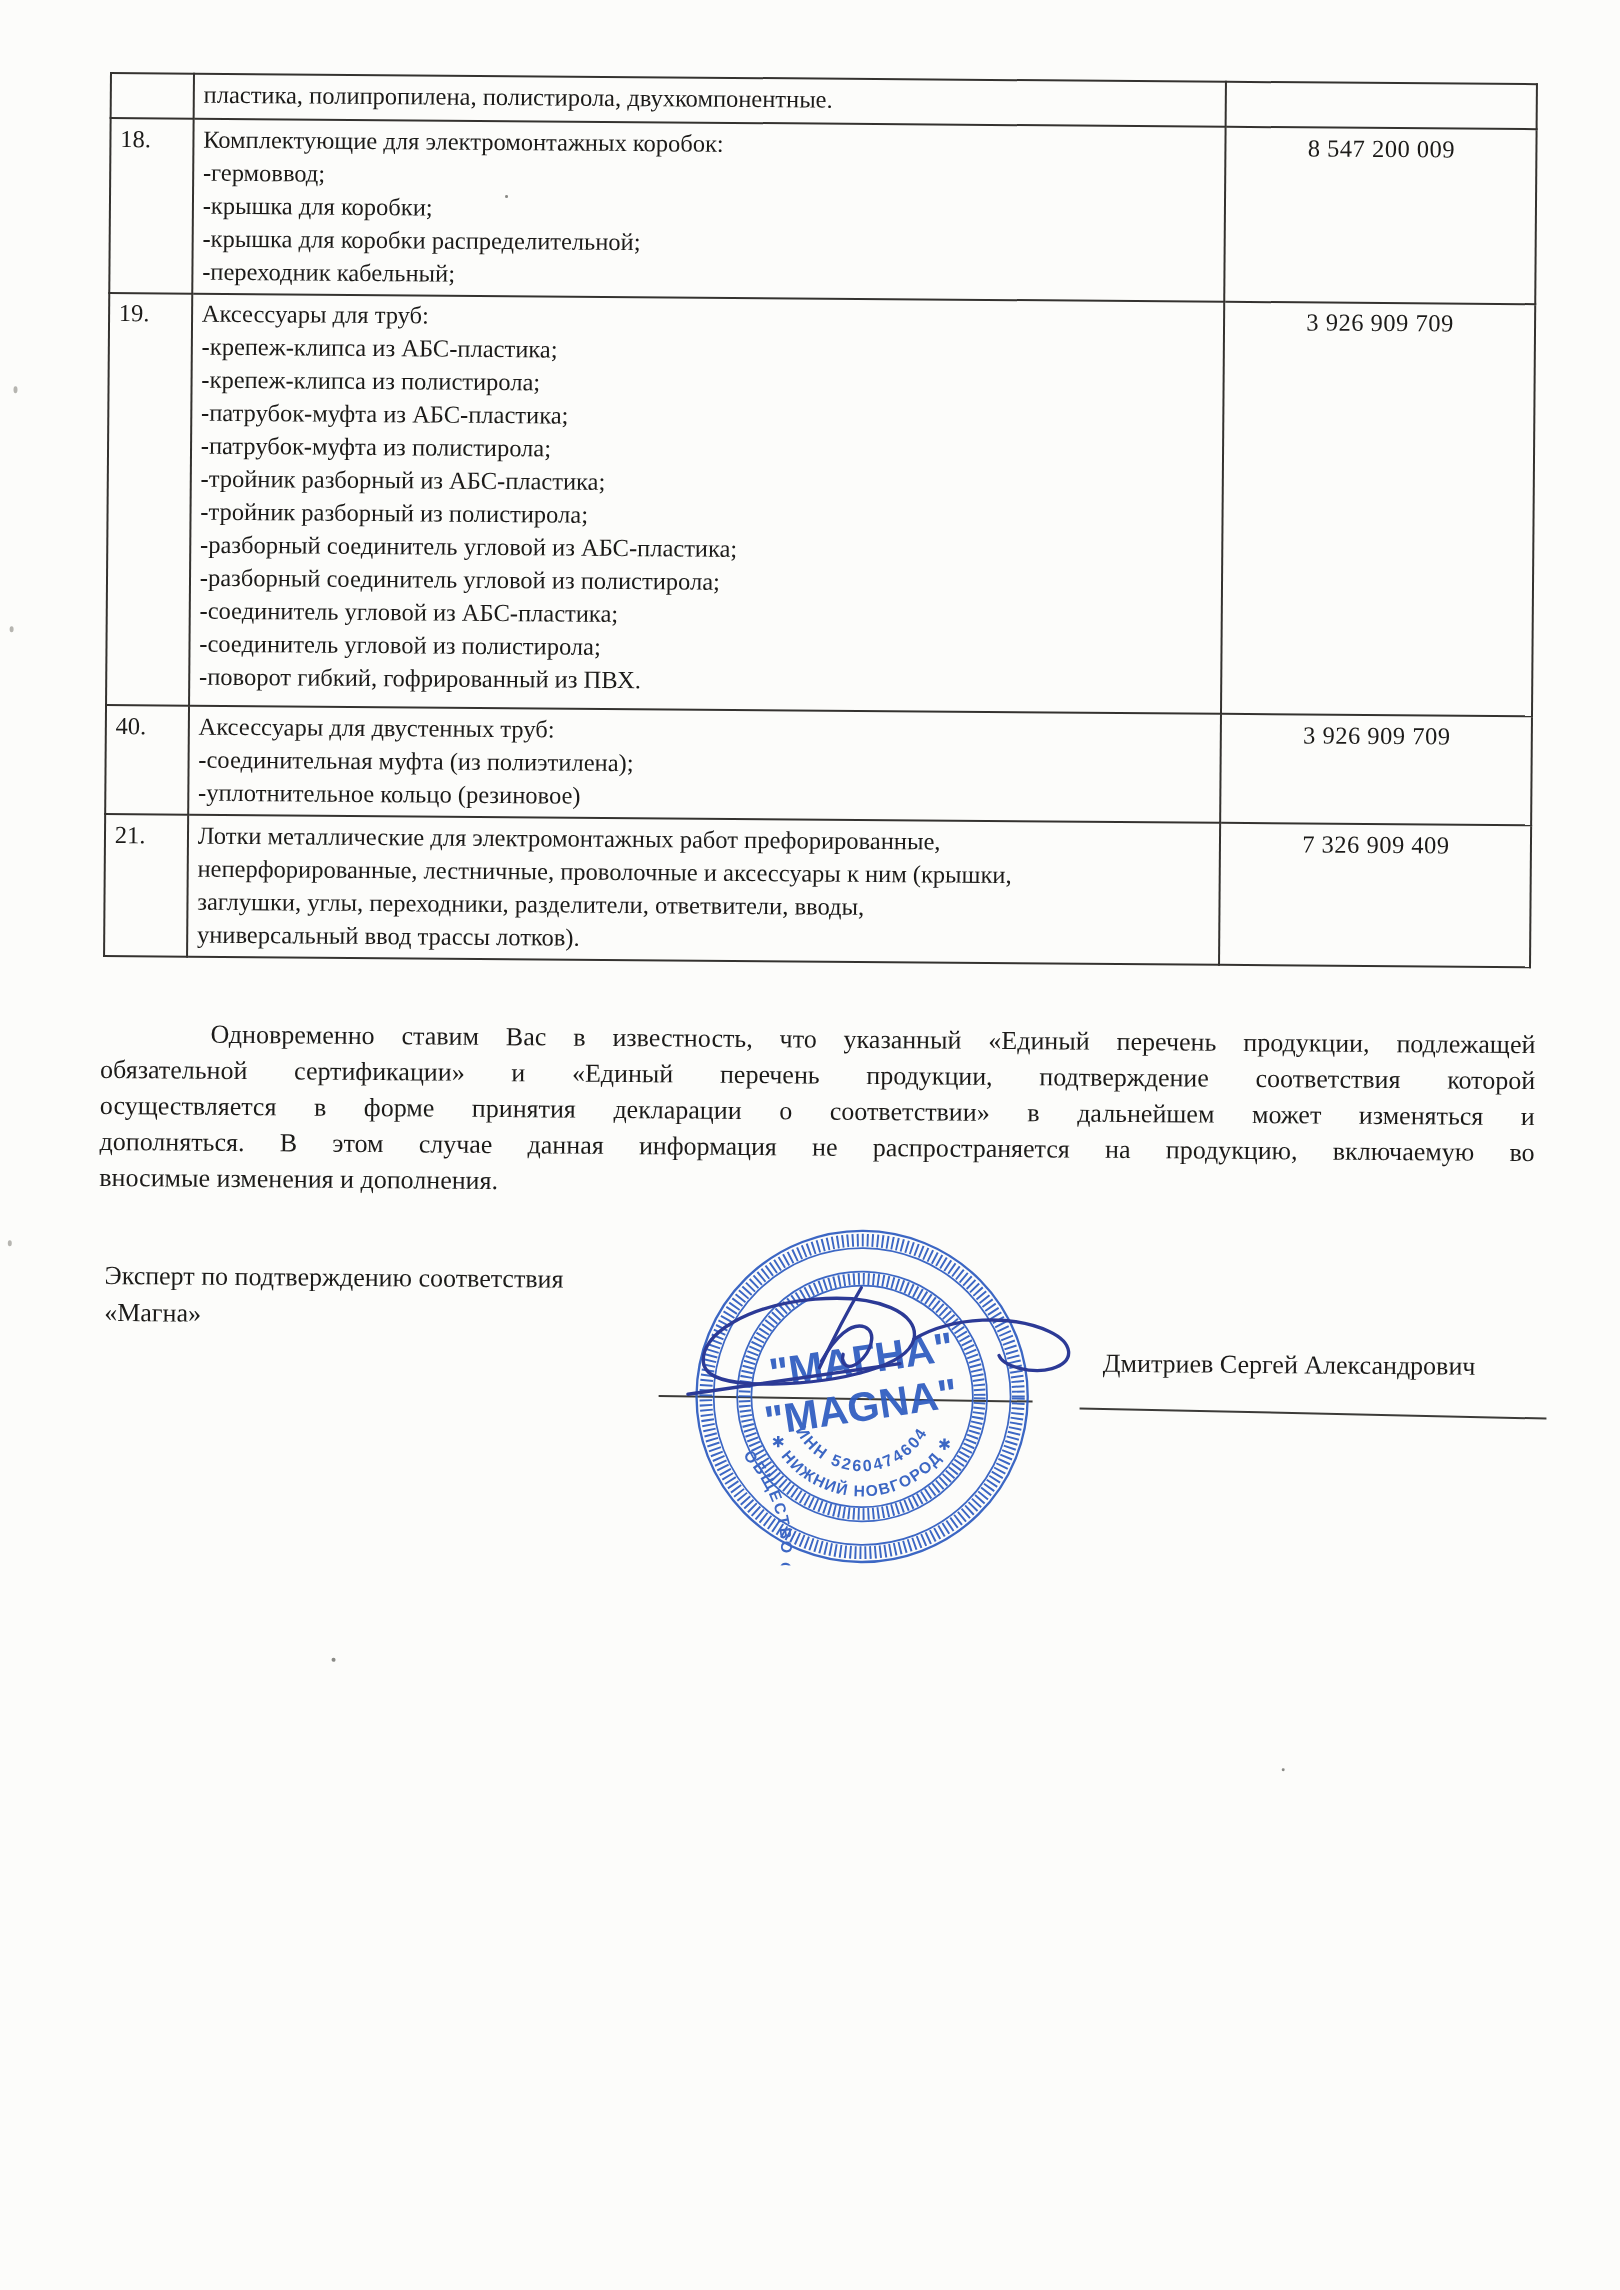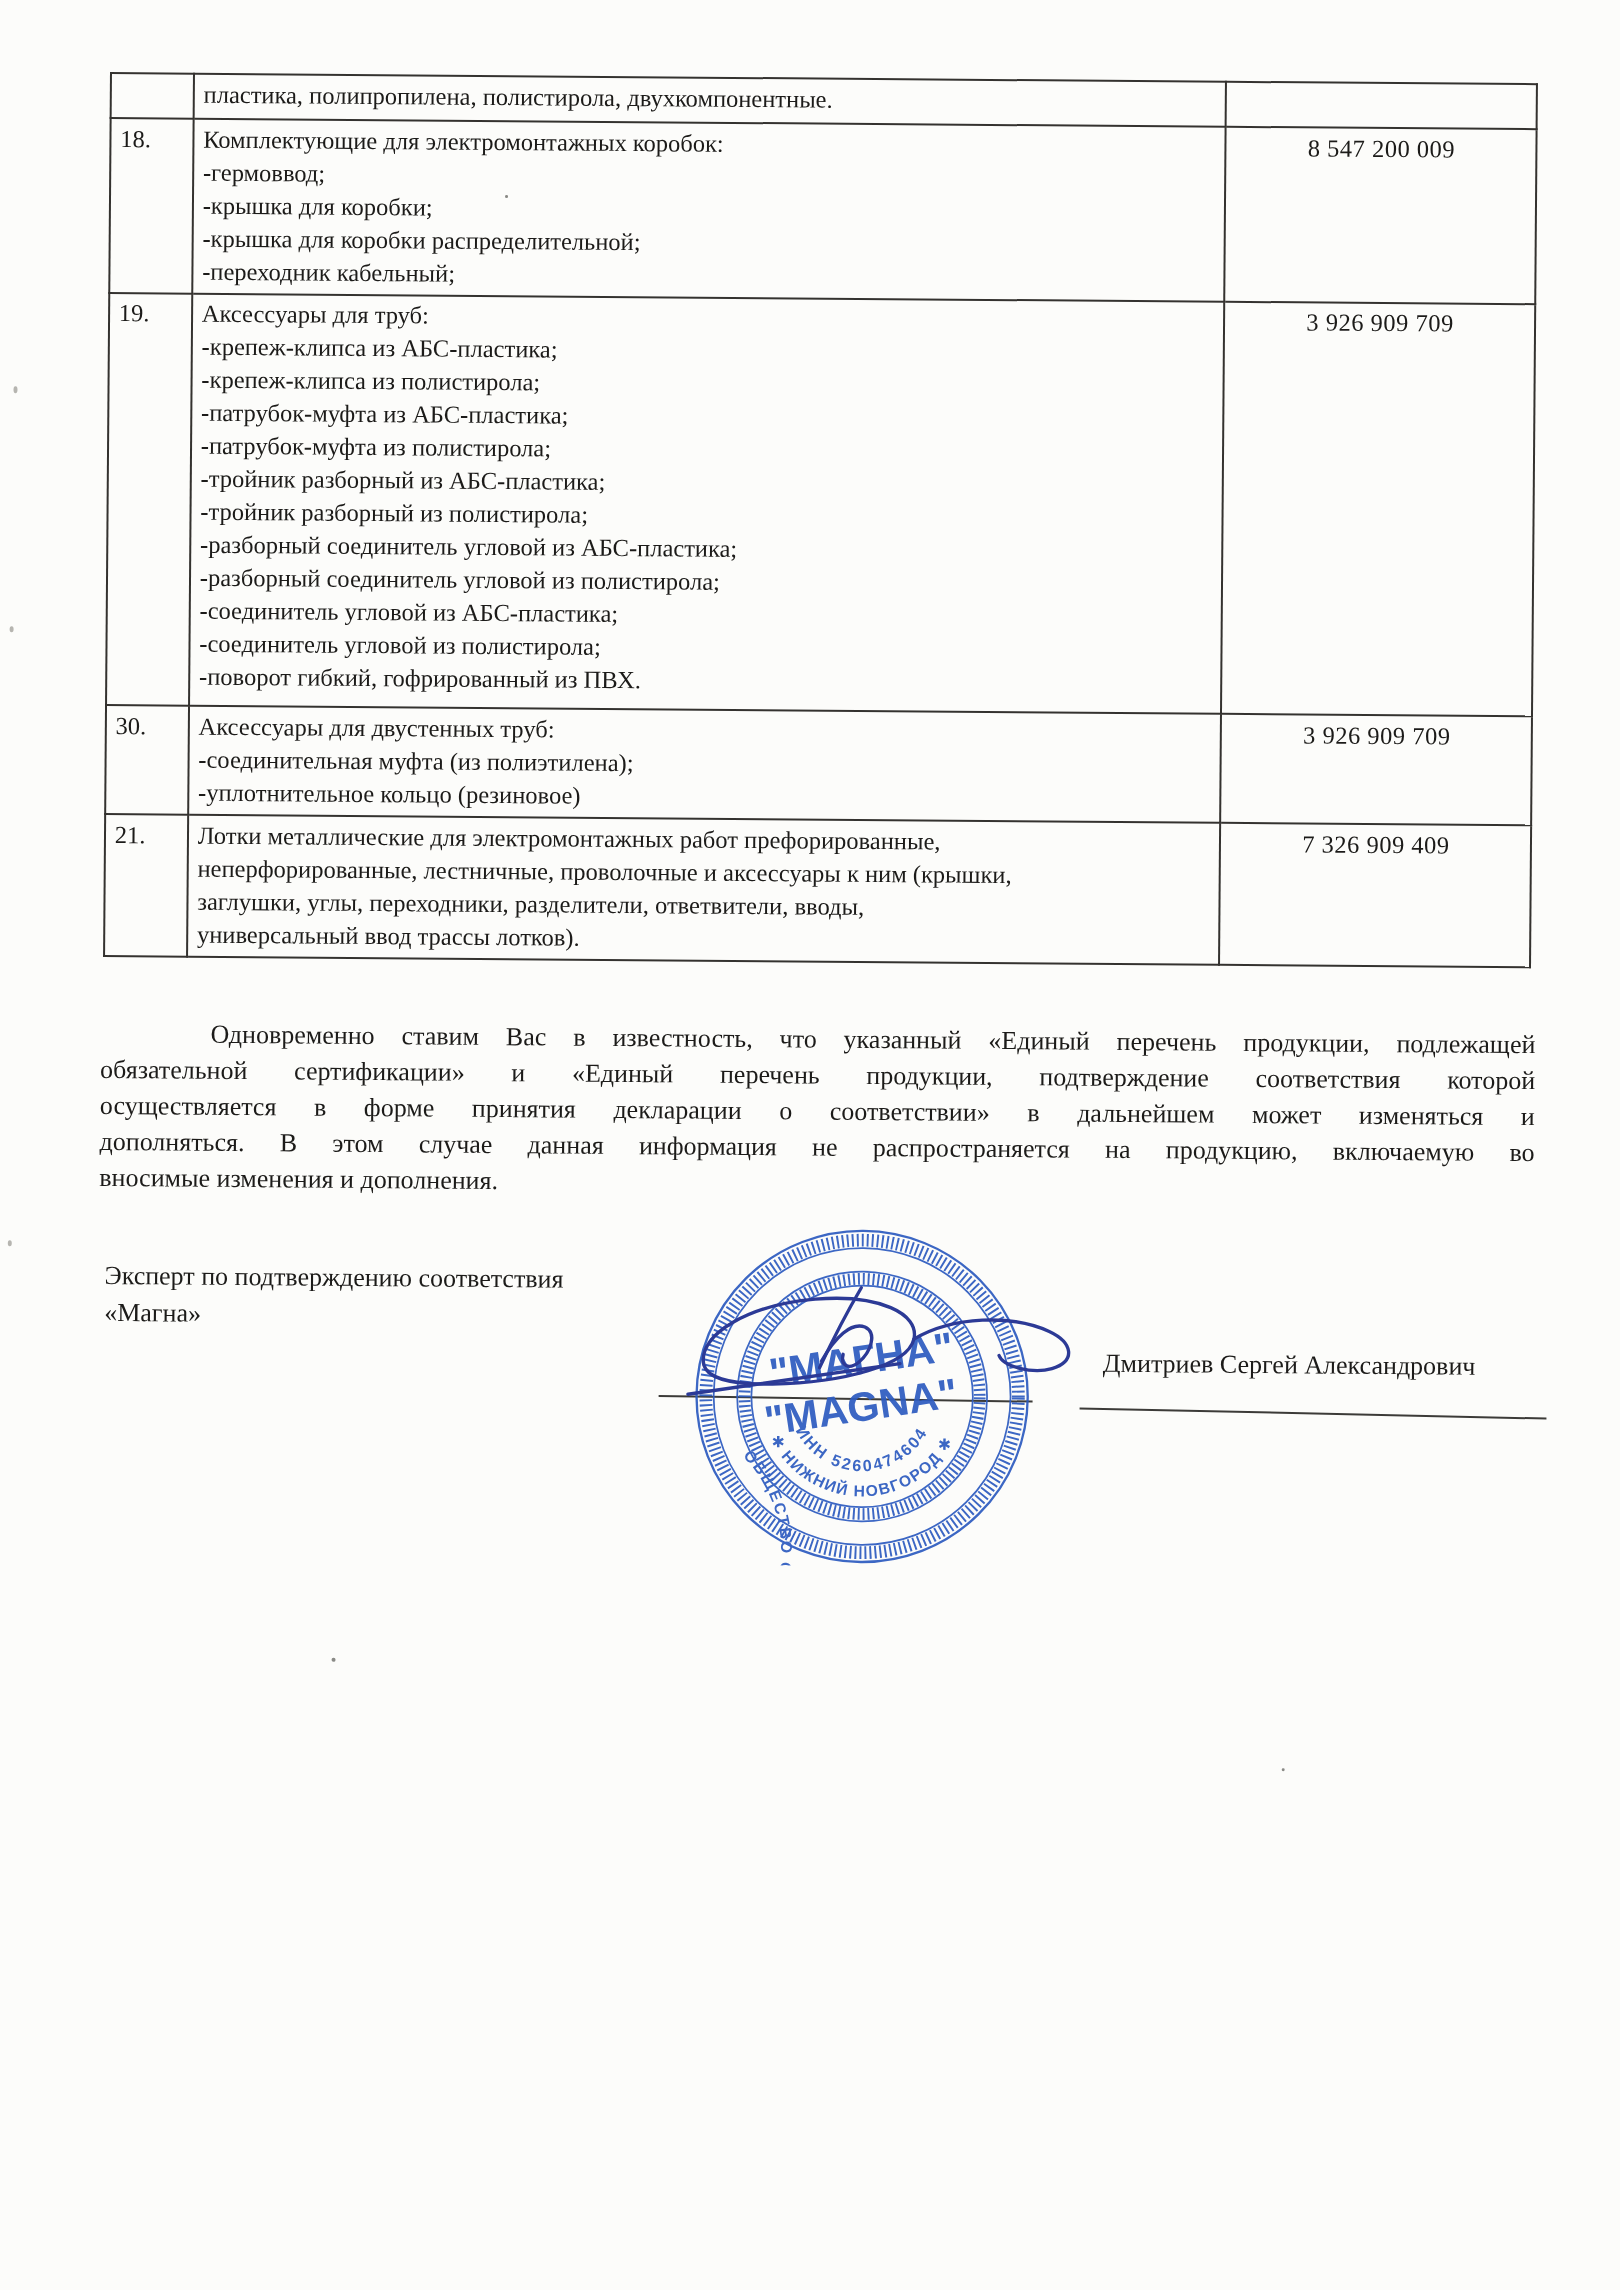--- a/index.html
+++ b/index.html
@@ -102,21 +102,21 @@
             <div>-тройник разборный из полистирола;</div>
             <div>-разборный соединитель угловой из АБС-пластика;</div>
             <div>-разборный соединитель угловой из полистирола;</div>
             <div>-соединитель угловой из АБС-пластика;</div>
             <div>-соединитель угловой из полистирола;</div>
             <div>-поворот гибкий, гофрированный из ПВХ.</div>
           </td>
           <td class="cell-val">3 926 909 709</td>
         </tr>
         <tr class="row-20">
-          <td class="cell-num">30.</td>
+          <td class="cell-num">40.</td>
           <td>
             <div>Аксессуары для двустенных труб:</div>
             <div>-соединительная муфта (из полиэтилена);</div>
             <div>-уплотнительное кольцо (резиновое)</div>
           </td>
           <td class="cell-val">3 926 909 709</td>
         </tr>
         <tr class="row-21">
           <td class="cell-num">21.</td>
           <td>

